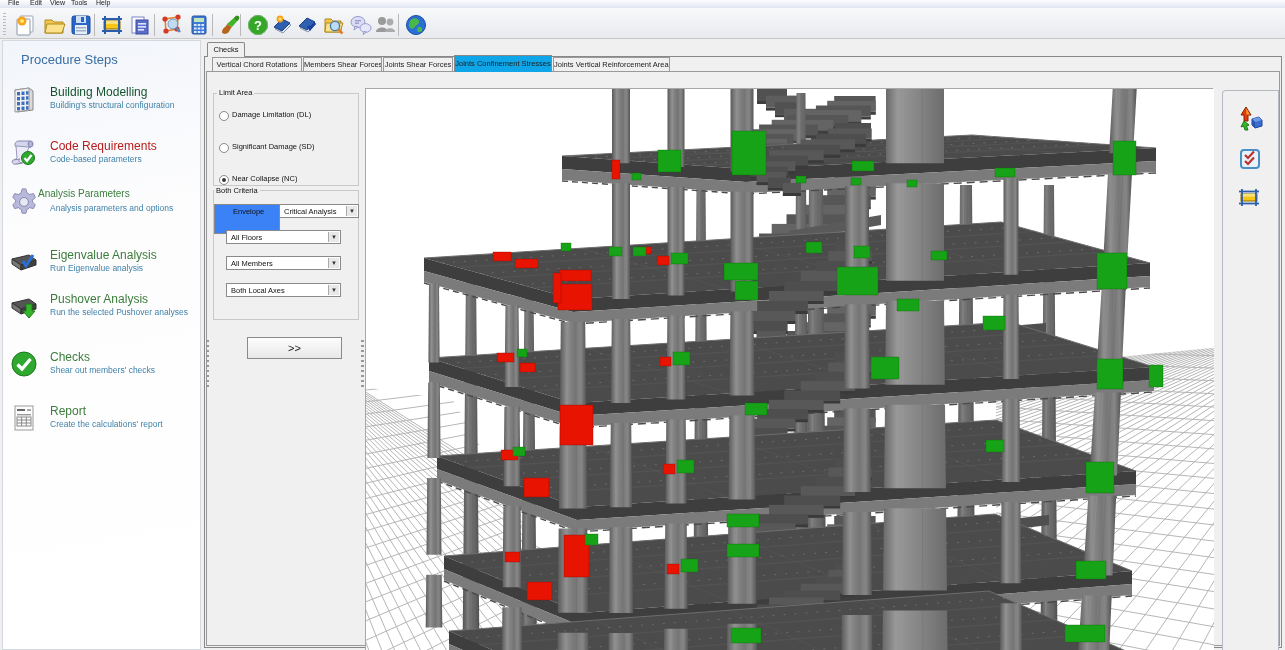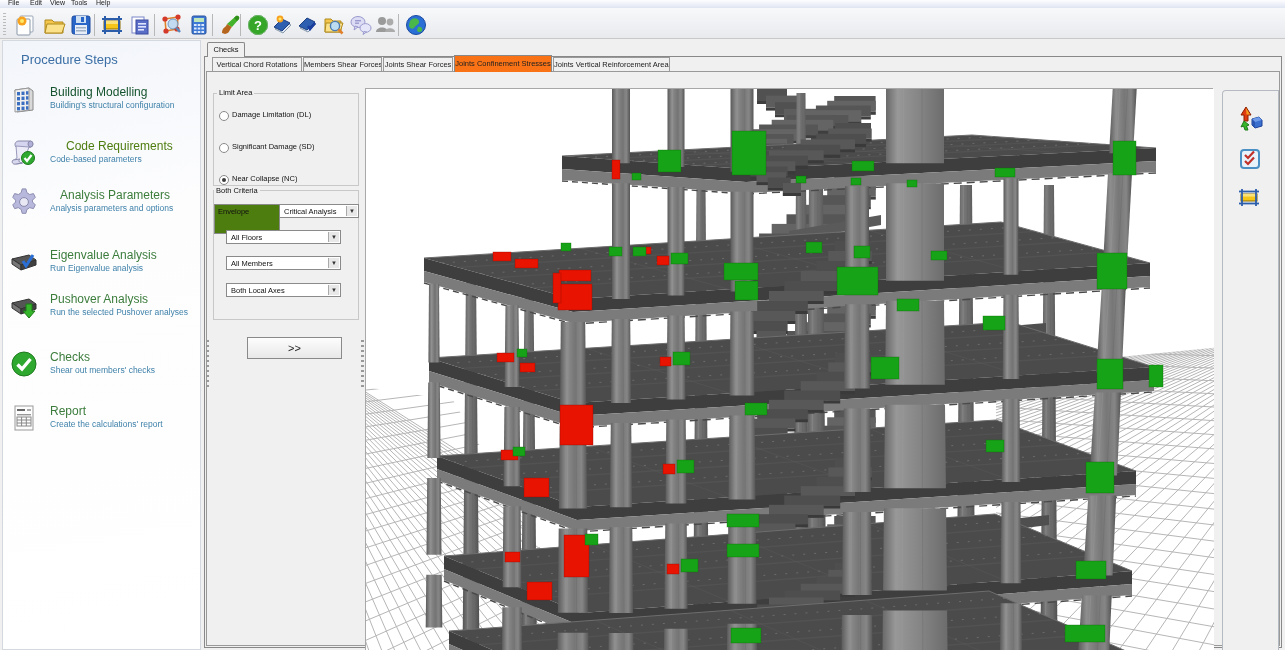--- a/index.html
+++ b/index.html
@@ -149,27 +149,27 @@
 <div style="position:absolute;left:50px;top:85px;font-size:12px;color:#14532d">Building Modelling</div>
 <div style="position:absolute;left:50px;top:100px;font-size:8.5px;color:#3f81a9">Building's structural configuration</div>
 <svg style="position:absolute;left:9px;top:138px" width="30" height="30" viewBox="0 0 30 30">
     <path d="M10 3 C6 3 5 7 7 9 L10 11 L22 9 C25 7 24 3 20 3 Z" fill="#d5d5ef" stroke="#8888aa"></path>
     <ellipse cx="21.5" cy="6" rx="2.5" ry="3" fill="#b0b0d8" stroke="#8888aa"></ellipse>
     <path d="M7 8 L8 20 C5 21 4 25 8 26 L14 25 L20 9 Z" fill="#ececf8" stroke="#9999bb"></path>
     <path d="M4 22 C2 24 4 27 7 26 L13 25 C10 25 9 22 11 21 Z" fill="#d8d8ee" stroke="#8888aa"></path>
     <circle cx="19" cy="20" r="6.5" fill="#2fa82f" stroke="#1d7a1d"></circle>
     <path d="M15.5 20 L18 23 L22.5 17" stroke="#fff" stroke-width="2.2" fill="none"></path>
   </svg>
-<div style="position:absolute;left:66px;top:139px;font-size:12px;color:#4d7c0f">Code Requirements</div>
+<div style="position:absolute;left:50px;top:139px;font-size:12px;color:#b91c1c">Code Requirements</div>
 <div style="position:absolute;left:50px;top:154px;font-size:8.5px;color:#3f81a9">Code-based parameters</div>
 <svg style="position:absolute;left:9px;top:187px" width="30" height="30" viewBox="0 0 30 30">
     <path d="M13 3 L17 3 L18 7 L21 9 L25 8 L27 12 L24 15 L24 17 L27 20 L25 24 L21 23 L18 25 L17 29 L13 29 L12 25 L9 23 L5 24 L3 20 L6 17 L6 15 L3 12 L5 8 L9 9 L12 7 Z" fill="#b8b8dc" stroke="#8888ac" transform="scale(0.94) translate(1,-1)"></path>
     <circle cx="15" cy="15" r="4.4" fill="#e8e8f4" stroke="#8888ac"></circle>
   </svg>
-<div style="position:absolute;left:60px;top:188px;font-size:12px;color:#3c7d3c">Analysis Parameters</div>
+<div style="position:absolute;left:38px;top:188px;font-size:10px;color:#3c7d3c">Analysis Parameters</div>
 <div style="position:absolute;left:50px;top:203px;font-size:8.5px;color:#3f81a9">Analysis parameters and options</div>
 <svg style="position:absolute;left:9px;top:247px" width="30" height="30" viewBox="0 0 30 30">
     <path d="M3 12 L20 8 L27 13 L12 18 Z" fill="#555" stroke="#333"></path>
     <path d="M3 12 L12 18 L12 23 L3 17Z" fill="#777" stroke="#333"></path>
     <path d="M12 18 L27 13 L27 18 L12 23Z" fill="#404040" stroke="#333"></path>
     <path d="M14 14 L17 19 L24 8" stroke="#2a6fd6" stroke-width="3" fill="none"></path>
   </svg>
 <div style="position:absolute;left:50px;top:248px;font-size:12px;color:#3c7d3c">Eigenvalue Analysis</div>
 <div style="position:absolute;left:50px;top:263px;font-size:8.5px;color:#3f81a9">Run Eigenvalue analysis</div>
 <svg style="position:absolute;left:9px;top:291px" width="30" height="30" viewBox="0 0 30 30">
@@ -202,37 +202,37 @@
   </svg>
 <div style="position:absolute;left:50px;top:404px;font-size:12px;color:#3c7d3c">Report</div>
 <div style="position:absolute;left:50px;top:419px;font-size:8.5px;color:#3f81a9">Create the calculations' report</div>
 
 <div style="position:absolute;left:204px;top:40px;width:1081px;height:610px;background:#f0f0f0"></div>
 <div style="position:absolute;left:207px;top:42px;width:38px;height:15px;background:#f0f0f0;border:1px solid #888;border-bottom:none;border-radius:2px 2px 0 0;font-size:7.5px;text-align:center;line-height:14px;color:#111;z-index:2">Checks</div>
 <div style="position:absolute;left:204px;top:56px;width:1078px;height:592px;background:#f0f0f0;border:1px solid #888"></div>
 <div style="position:absolute;left:212px;top:57px;width:90px;height:14px;background:#f0f0f0;border:1px solid #999;border-bottom:none;text-align:center;font-size:7.5px;line-height:14px;color:#222;white-space:nowrap;overflow:hidden">Vertical Chord Rotations</div>
 <div style="position:absolute;left:303px;top:57px;width:79px;height:14px;background:#f0f0f0;border:1px solid #999;border-bottom:none;text-align:left;font-size:7.5px;line-height:14px;color:#222;white-space:nowrap;overflow:hidden">Members Shear Forces</div>
 <div style="position:absolute;left:383px;top:57px;width:70px;height:14px;background:#f0f0f0;border:1px solid #999;border-bottom:none;text-align:center;font-size:7.5px;line-height:14px;color:#222;white-space:nowrap;overflow:hidden">Joints Shear Forces</div>
-<div style="position:absolute;left:454px;top:55px;width:98px;height:17px;background:#f97316;border:1px solid #888;border-bottom:none;z-index:3;text-align:center;font-size:7.5px;line-height:15px;color:#222;white-space:nowrap;overflow:hidden">Joints Confinement Stresses</div>
+<div style="position:absolute;left:454px;top:55px;width:98px;height:17px;background:#0ea5e9;border:1px solid #888;border-bottom:none;z-index:3;text-align:center;font-size:7.5px;line-height:15px;color:#222;white-space:nowrap;overflow:hidden">Joints Confinement Stresses</div>
 <div style="position:absolute;left:553px;top:57px;width:117px;height:14px;background:#f0f0f0;border:1px solid #999;border-bottom:none;text-align:left;font-size:7.5px;line-height:14px;color:#222;white-space:nowrap;overflow:hidden">Joints Vertical Reinforcement Area</div>
 <div style="position:absolute;left:206px;top:71px;width:1074px;height:575px;background:#f0f0f0;border:1px solid #999"></div>
 
 <div style="position:absolute;left:213px;top:93px;width:146px;height:93px;border:1px solid #c8c8c8"></div>
 <div style="position:absolute;left:217px;top:88px;background:#f0f0f0;padding:0 2px;font-size:7.5px;color:#111">Limit Area</div>
 <div style="position:absolute;left:219px;top:111px;width:8px;height:8px;border-radius:50%;background:#fff;border:1px solid #8a8a8a;box-sizing:content-box"></div>
 <div style="position:absolute;left:232px;top:110px;font-size:7.5px;color:#111">Damage Limitation (DL)</div>
 <div style="position:absolute;left:219px;top:143px;width:8px;height:8px;border-radius:50%;background:#fff;border:1px solid #8a8a8a;box-sizing:content-box"></div>
 <div style="position:absolute;left:232px;top:142px;font-size:7.5px;color:#111">Significant Damage (SD)</div>
 <div style="position:absolute;left:219px;top:175px;width:8px;height:8px;border-radius:50%;background:#fff;border:1px solid #8a8a8a;box-sizing:content-box">
     <div style="position:absolute;left:2px;top:2px;width:4px;height:4px;border-radius:50%;background:#3a3a3a"></div>
   </div>
 <div style="position:absolute;left:232px;top:174px;font-size:7.5px;color:#111">Near Collapse (NC)</div>
 <div style="position:absolute;left:213px;top:190px;width:146px;height:130px;border:1px solid #c8c8c8"></div>
 <div style="position:absolute;left:214px;top:186px;background:#f0f0f0;padding:0 2px;font-size:7.5px;color:#111">Both Criteria</div>
-<div style="position:absolute;left:214px;top:204px;width:66px;height:30px;background:#4d7c0f;border:1px solid #8a8a8a;font-size:7.5px;line-height:13px;padding-left:3px;box-sizing:border-box;color:#111">Envelope</div>
+<div style="position:absolute;left:214px;top:204px;width:66px;height:30px;background:#3b82f6;border:1px solid #8a8a8a;font-size:7.5px;line-height:13px;padding-left:18px;box-sizing:border-box;color:#111">Envelope</div>
 <div style="position:absolute;left:279px;top:204px;width:80px;height:14px;background:#fff;border:1px solid #8a8a8a;font-size:7.5px;line-height:14px;color:#111;padding-left:4px;box-sizing:border-box">Critical Analysis<div style="position:absolute;right:1px;top:1px;width:11px;height:10px;background:#e8e8e8;border-left:1px solid #aaa;text-align:center;line-height:10px;font-size:6px;color:#333">▼</div></div>
 <div style="position:absolute;left:226px;top:230px;width:115px;height:14px;background:#fff;border:1px solid #8a8a8a;font-size:7.5px;line-height:14px;color:#111;padding-left:4px;box-sizing:border-box">All Floors<div style="position:absolute;right:1px;top:1px;width:11px;height:10px;background:#e8e8e8;border-left:1px solid #aaa;text-align:center;line-height:10px;font-size:6px;color:#333">▼</div></div>
 <div style="position:absolute;left:226px;top:256px;width:115px;height:14px;background:#fff;border:1px solid #8a8a8a;font-size:7.5px;line-height:14px;color:#111;padding-left:4px;box-sizing:border-box">All Members<div style="position:absolute;right:1px;top:1px;width:11px;height:10px;background:#e8e8e8;border-left:1px solid #aaa;text-align:center;line-height:10px;font-size:6px;color:#333">▼</div></div>
 <div style="position:absolute;left:226px;top:283px;width:115px;height:14px;background:#fff;border:1px solid #8a8a8a;font-size:7.5px;line-height:14px;color:#111;padding-left:4px;box-sizing:border-box">Both Local Axes<div style="position:absolute;right:1px;top:1px;width:11px;height:10px;background:#e8e8e8;border-left:1px solid #aaa;text-align:center;line-height:10px;font-size:6px;color:#333">▼</div></div>
 <div style="position:absolute;left:247px;top:337px;width:95px;height:22px;background:linear-gradient(#fdfdfd,#e8e8e8);border:1px solid #8a8a8a;text-align:center;font-size:11px;line-height:20px;color:#222">&gt;&gt;</div>
 
 <div style="position:absolute;left:361px;top:340px;width:3px;height:50px;background:repeating-linear-gradient(#999 0,#999 2px,transparent 2px,transparent 5px)"></div>
 <div style="position:absolute;left:206px;top:340px;width:3px;height:50px;background:repeating-linear-gradient(#999 0,#999 2px,transparent 2px,transparent 5px)"></div>
 
 <div style="position:absolute;left:365px;top:88px;width:848px;height:562px;background:#fff;border:1px solid #a8a8a8;border-bottom:none">

